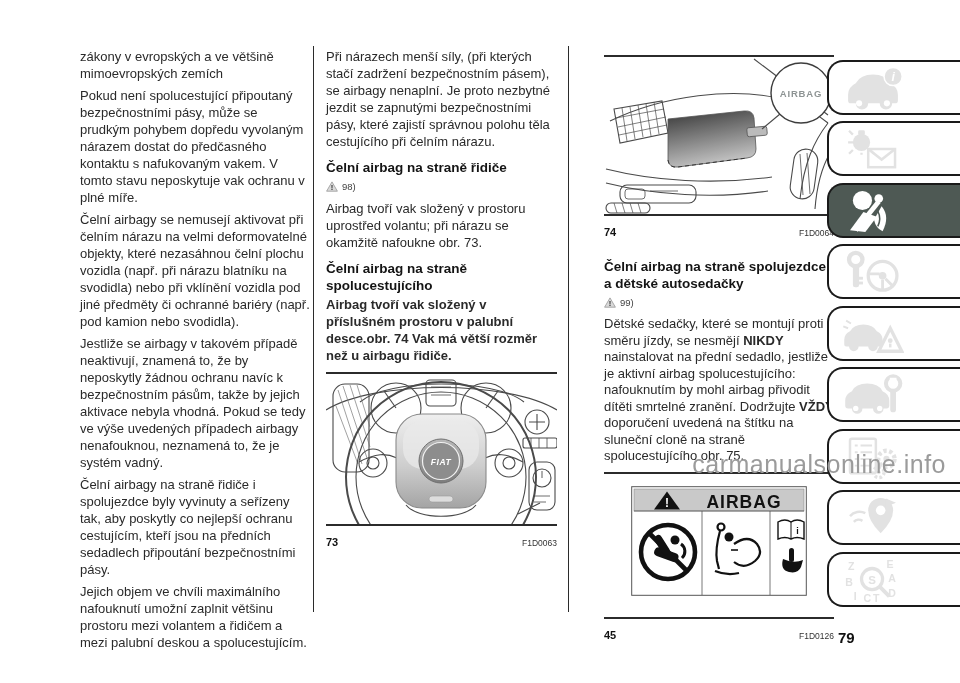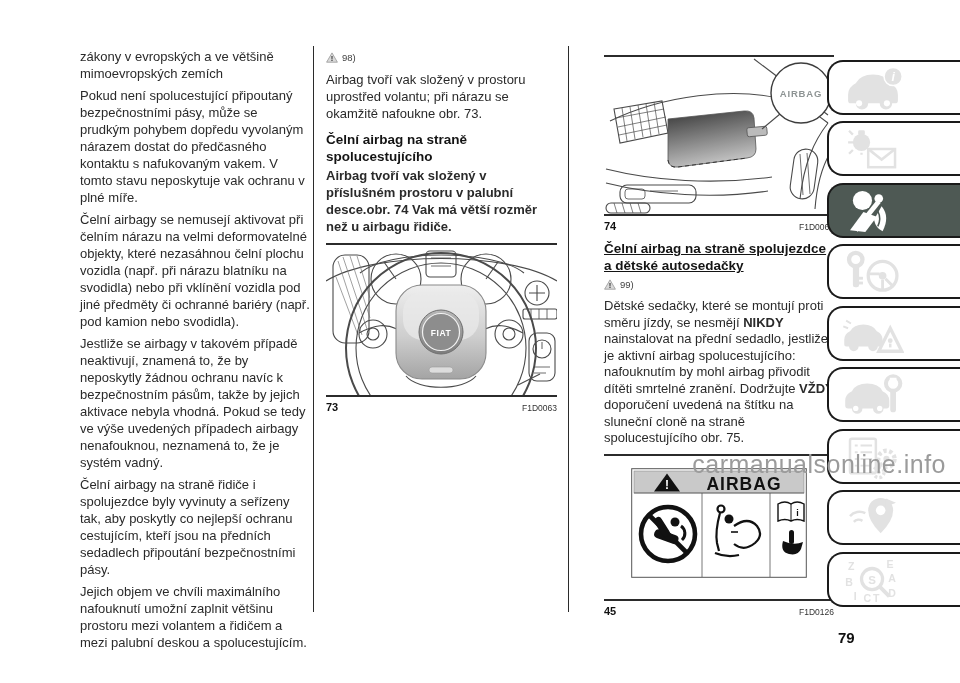--- a/index.html
+++ b/index.html
@@ -17,21 +17,21 @@
   .vdivider { position:absolute; top:46px; width:1px; height:566px; background:#2b2b2b; }
   .vd1 { left:313px; } .vd2 { left:568px; }
 
   .ref-line { display:flex; align-items:center; gap:4px; margin:1px 0 5px 0;
               font-size:9.5px; color:#3f3f3f; }
 
   .figure { margin-top:8px; }
   .fig-rule { height:2px; background:#2b2b2b; }
   .fig-content { position:relative; overflow:hidden; background:#fff; }
   .fig-labels { display:flex; justify-content:space-between; align-items:baseline;
-                margin-top:2px; }
+                margin-top:8px; }
   .fig-num  { font-size:11px; font-weight:bold; color:#111; }
   .fig-code { font-size:8.5px; color:#333; }
 
   .fig74 { margin-top:11px; }
   .fig75 { margin-top:7px; }
   .fig75 .fig-content { text-align:center; }
   .fig75 svg { margin-top:12px; }
 
   .bold { font-weight:bold; }
 
@@ -60,36 +60,38 @@
     <p>Čelní airbagy se nemusejí aktivovat při čelním nárazu na velmi deformovatelné objekty, které nezasáhnou čelní plochu vozidla (např. při nárazu blatníku na svodidla) nebo při vklínění vozidla pod jiné předměty či ochranné bariéry (např. pod kamion nebo svodidla).</p>
     <p>Jestliže se airbagy v takovém případě neaktivují, znamená to, že by neposkytly žádnou ochranu navíc k bezpečnostním pásům, takže by jejich aktivace nebyla vhodná. Pokud se tedy ve výše uvedených případech airbagy nenafouknou, neznamená to, že je systém vadný.</p>
     <p>Čelní airbagy na straně řidiče i spolujezdce byly vyvinuty a seřízeny tak, aby poskytly co nejlepší ochranu cestujícím, kteří jsou na předních sedadlech připoutání bezpečnostními pásy.</p>
     <p>Jejich objem ve chvíli maximálního nafouknutí umožní zaplnit většinu prostoru mezi volantem a řidičem a mezi palubní deskou a spolucestujícím.</p>
   </div>
 
   <div class="vdivider vd1"></div>
   <div class="vdivider vd2"></div>
 
   <div class="col col-mid">
-
+    <p style="margin-bottom:6px;">Při nárazech menší síly, (při kterých stačí zadržení bezpečnostním pásem), se airbagy nenaplní. Je proto nezbytné jezdit se zapnutými bezpečnostními pásy, které zajistí správnou polohu těla cestujícího při čelním nárazu.</p>
+
+    <h3>Čelní airbag na straně řidiče</h3>
     <div class="ref-line">
       <svg width="12" height="11" viewBox="0 0 12 11">
         <path d="M6 0.9 L11.4 10.2 H0.6 Z" fill="#dadada" stroke="#979797" stroke-width="0.8"></path>
         <text x="6" y="9" font-size="7.5" font-weight="bold" fill="#2a2a2a" text-anchor="middle">!</text>
       </svg>
       <span>98)</span>
     </div>
     <p>Airbag tvoří vak složený v prostoru uprostřed volantu; při nárazu se okamžitě nafoukne obr. 73.</p>
 
     <h3>Čelní airbag na straně spolucestujícího</h3>
     <p style="margin-bottom:0;font-weight:bold;">Airbag tvoří vak složený v příslušném prostoru v palubní desce.obr. 74 Vak má větší rozměr než u airbagu řidiče.</p>
 
     <div class="figure">
       <div class="fig-rule"></div>
-      <div class="fig-content" style="height:150px;">
+      <div class="fig-content" style="height:150px;font-style:italic;">
         <svg width="231" height="150" viewBox="0 0 231 150">
           <defs>
             <linearGradient id="padG" x1="0" y1="0" x2="0" y2="1">
               <stop offset="0" stop-color="#efefef"></stop>
                 <stop offset="0.55" stop-color="#cecece"></stop>
                 <stop offset="1" stop-color="#a4a4a4"></stop>
             </linearGradient>
             <linearGradient id="logoG" x1="0" y1="0" x2="0" y2="1">
               <stop offset="0" stop-color="#b8b8b8"></stop>
                 <stop offset="1" stop-color="#7c7c7c"></stop>
@@ -176,21 +178,21 @@
           <text x="197" y="40" text-anchor="middle" font-size="9.5" font-weight="bold" fill="#8e9494" letter-spacing="0.8">AIRBAG</text>
         </svg>
       </div>
       <div class="fig-rule"></div>
       <div class="fig-labels">
         <span class="fig-num">74</span>
         <span class="fig-code">F1D0064</span>
       </div>
     </div>
 
-    <h3 style="margin-top:4px;text-decoration:underline;">Čelní airbag na straně spolujezdce a dětské autosedačky</h3>
+    <h3 style="margin-top:16px;">Čelní airbag na straně spolujezdce a dětské autosedačky</h3>
     <div class="ref-line">
       <svg width="12" height="11" viewBox="0 0 12 11">
         <path d="M6 0.9 L11.4 10.2 H0.6 Z" fill="#dadada" stroke="#979797" stroke-width="0.8"></path>
         <text x="6" y="9" font-size="7.5" font-weight="bold" fill="#2a2a2a" text-anchor="middle">!</text>
       </svg>
       <span>99)</span>
     </div>
     <p style="line-height:16.5px; margin-bottom:0;"><span>Dětské sedačky, které se montují proti směru jízdy, se nesmějí </span><span class="bold">NIKDY</span><span> nainstalovat na přední sedadlo, jestliže je aktivní airbag spolucestujícího: nafouknutím by mohl airbag přivodit dítěti smrtelné zranění. Dodržujte </span><span class="bold">VŽDY</span><span> doporučení uvedená na štítku na sluneční cloně na straně spolucestujícího obr. 75.</span></p>
 
     <div class="figure fig75">

